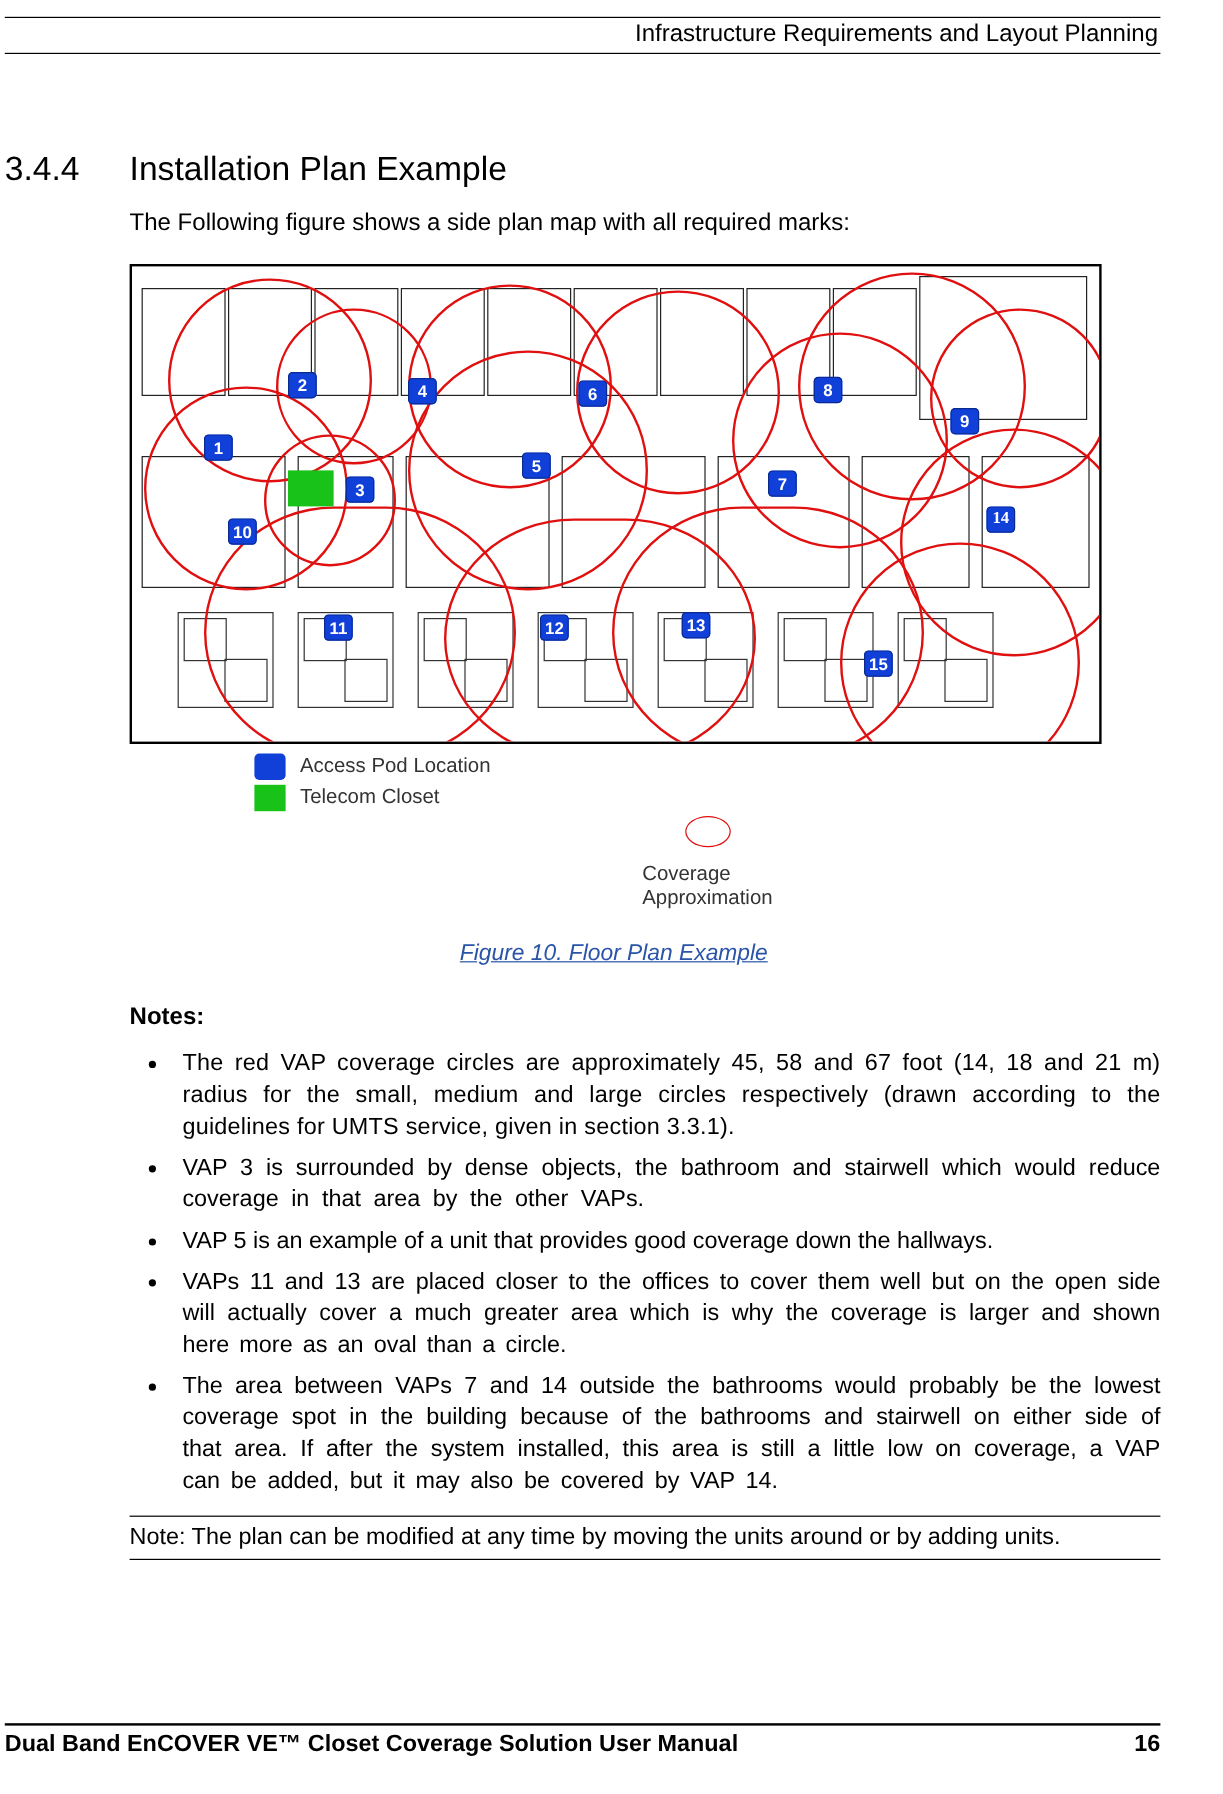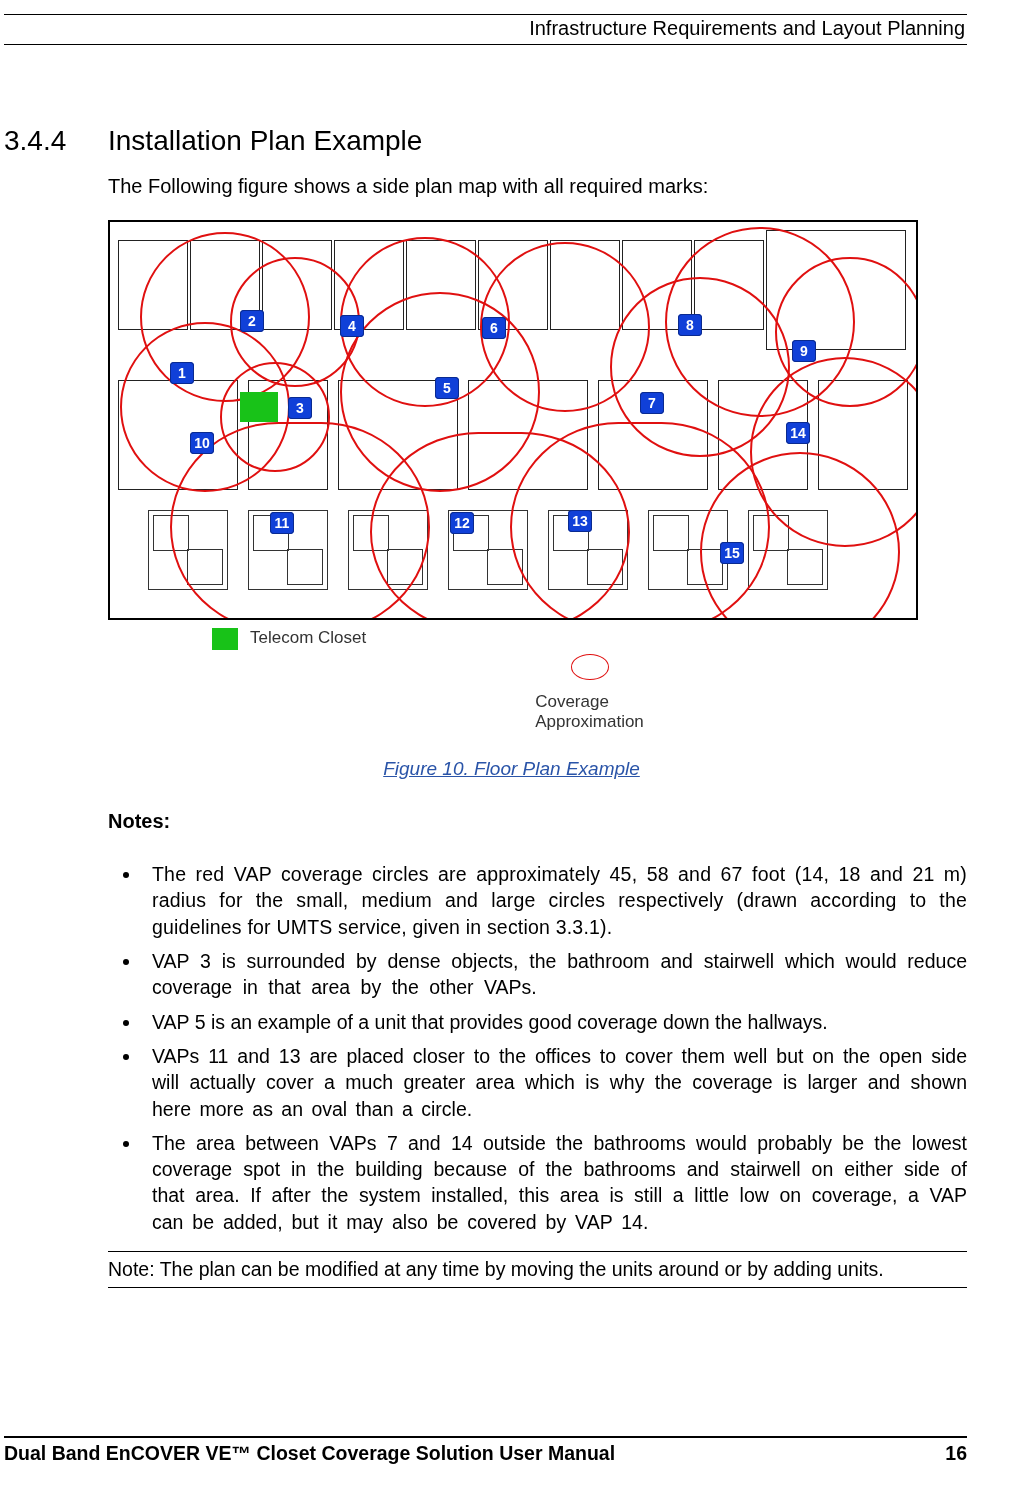--- a/index.html
+++ b/index.html
@@ -147,21 +147,21 @@
     color: #2a54a8;
     font-size: 19px;
     margin: 26px 0 30px 0;
     padding-left: 52px;
     text-decoration: underline;
   }
   .notes-heading {
     padding-left: 104px;
     font-weight: bold;
     font-size: 20px;
-    margin-bottom: 28px;
+    margin-bottom: 14px;
   }
   ul.notes {
     padding-left: 138px;
     margin: 0 0 16px 0;
     font-size: 19.5px;
   }
   ul.notes li {
     margin-bottom: 8px;
     line-height: 1.35;
     text-align: justify;
@@ -267,25 +267,29 @@
       <div class="access-pod" style="left:230px; top:93px;">4</div>
       <div class="access-pod" style="left:325px; top:155px;">5</div>
       <div class="access-pod" style="left:372px; top:95px;">6</div>
       <div class="access-pod" style="left:530px; top:170px;">7</div>
       <div class="access-pod" style="left:568px; top:92px;">8</div>
       <div class="access-pod" style="left:682px; top:118px;">9</div>
       <div class="access-pod" style="left:80px;  top:210px;">10</div>
       <div class="access-pod" style="left:160px; top:290px;">11</div>
       <div class="access-pod" style="left:340px; top:290px;">12</div>
       <div class="access-pod" style="left:458px; top:288px;">13</div>
-      <div class="access-pod" style="left:676px; top:200px;">14</div>
+      <div class="access-pod" style="left:712px; top:200px;font-family:Liberation Serif, serif;">14</div>
       <div class="access-pod" style="left:610px; top:320px;">15</div>
     </div>
 
     <div class="legend">
+      <div class="legend-row">
+        <div class="legend-swatch blue"></div>
+        <div>Access Pod Location</div>
+      </div>
       <div class="legend-row">
         <div class="legend-swatch green"></div>
         <div>Telecom Closet</div>
       </div>
       <div class="legend-row" style="align-items:center;flex-direction:column;">
         <div class="legend-swatch circle"></div>
         <div>
           <div>Coverage</div>
           <div>Approximation</div>
         </div>

